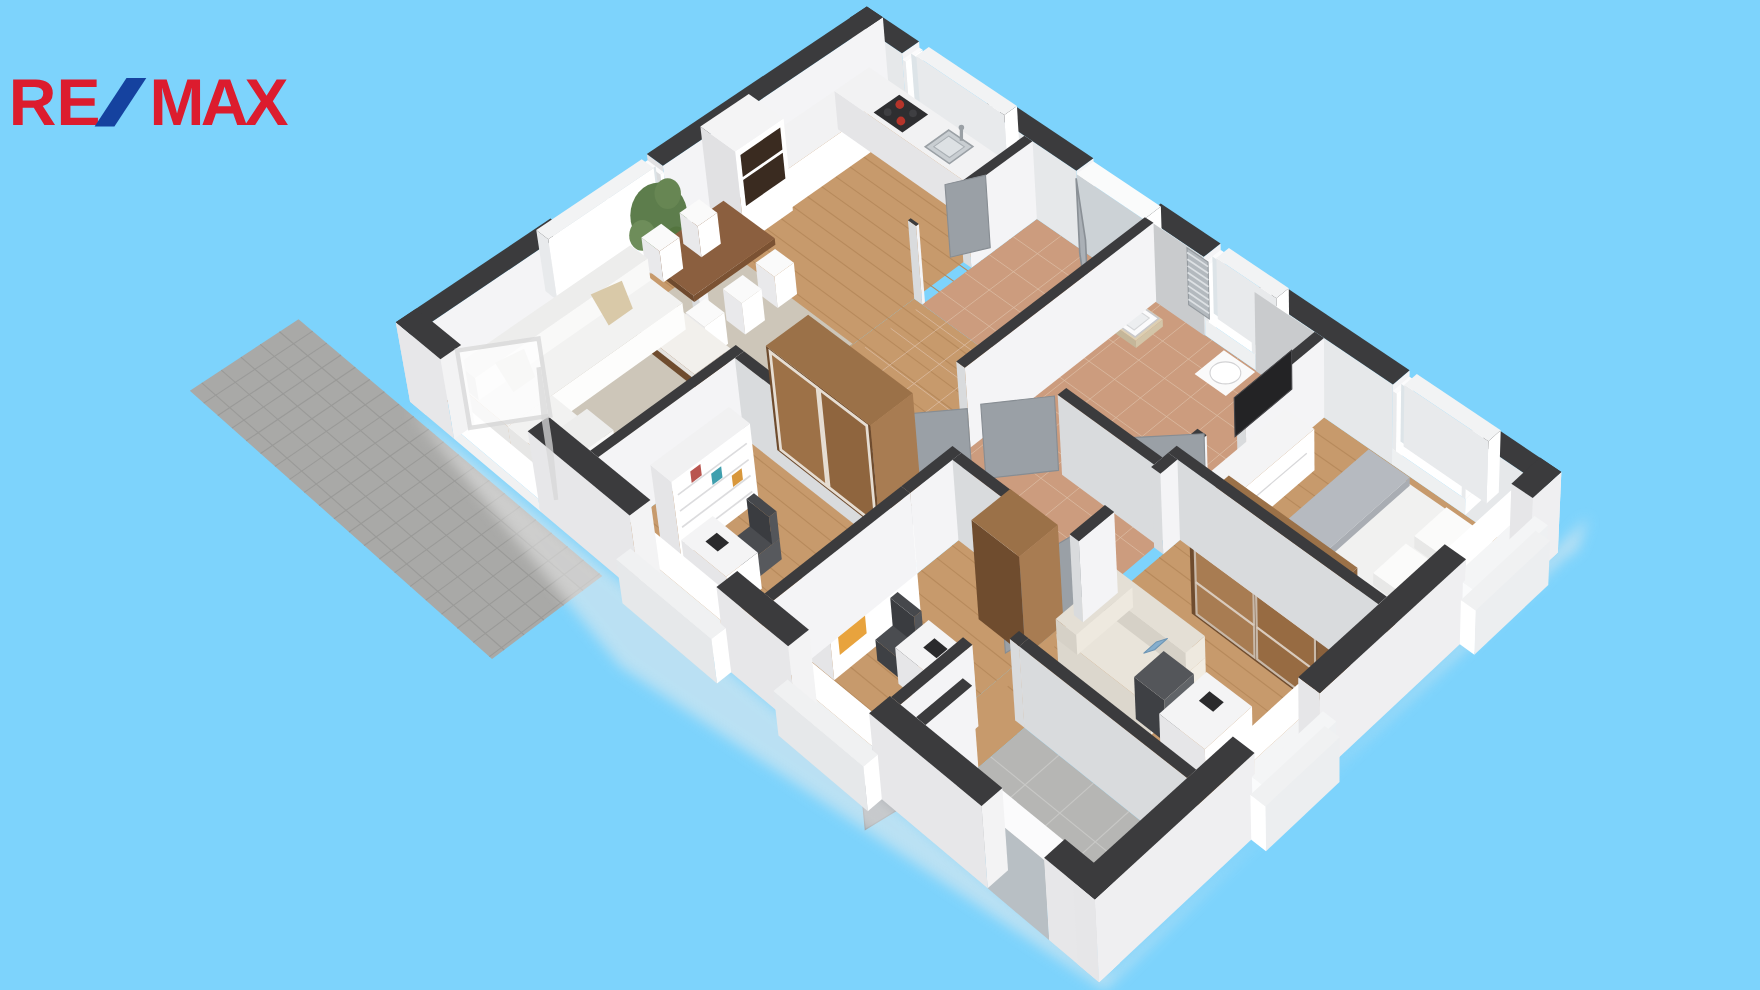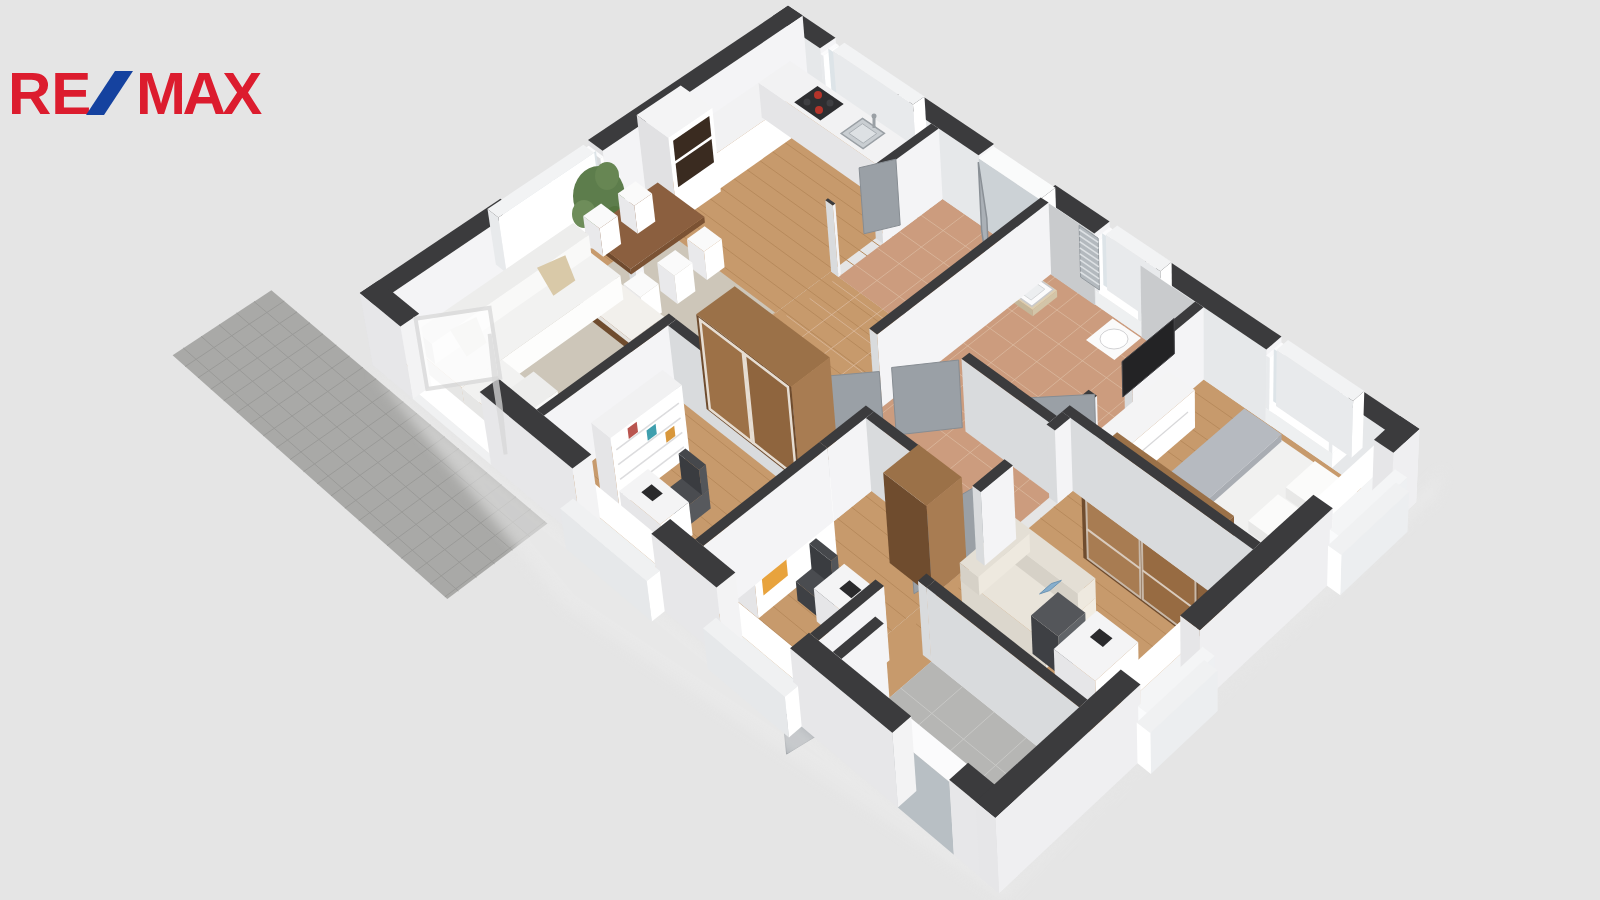--- a/index.html
+++ b/index.html
@@ -1,14 +1,14 @@
 <!DOCTYPE html>
 <html><head><meta charset="utf-8"><style>
 html,body{margin:0;padding:0;background:#ffffff;}
-#page{width:1600px;height:900px;position:relative;background:#e5e5e5;overflow:hidden;font-family:"Liberation Sans",sans-serif;}
+#page{width:1600px;height:900px;position:relative;background:#7dd3fc;overflow:hidden;font-family:"Liberation Sans",sans-serif;}
 </style></head>
 <body>
 <div id="page">
 <svg width="1600" height="900" viewBox="0 0 1600 900">
 <defs>
         <filter id="blur6" x="-20%" y="-20%" width="140%" height="140%">
           <feGaussianBlur stdDeviation="6"></feGaussianBlur>
         </filter>
       </defs>
 

